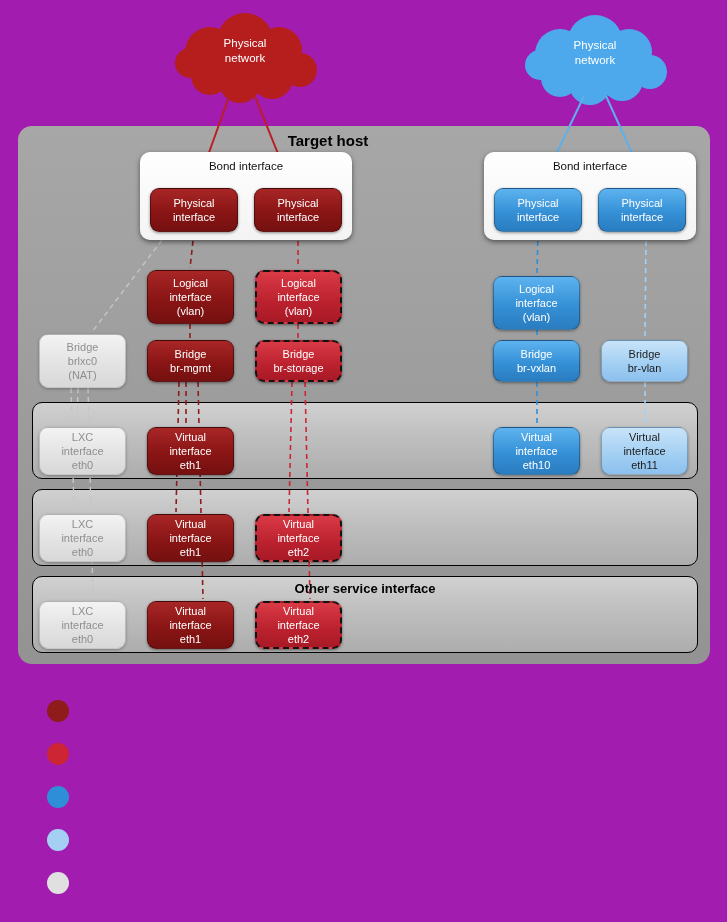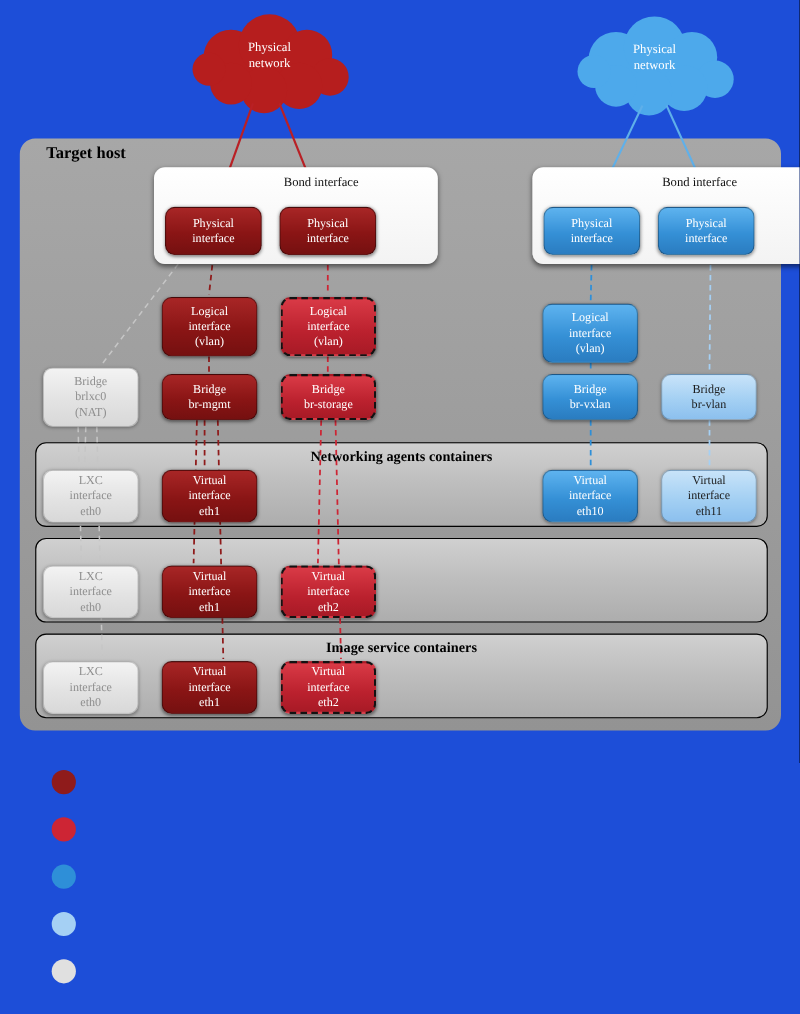--- a/index.html
+++ b/index.html
@@ -1,22 +1,22 @@
 <!DOCTYPE html>
 <html><head>
 <meta charset="utf-8">
 <style>
   html,body { margin:0; padding:0; background:#000; }
-  .scene { position:relative; width:727px; height:922px; background:#1d4ed8; overflow:hidden;
-           font-family:Liberation Serif, serif; }
+  .scene { position:relative; width:727px; height:922px; background:#a21caf; overflow:hidden;
+           font-family:Liberation Sans, sans-serif; }
 
   .host { position:absolute; left:18px; top:126px; width:692px; height:538px;
           background:linear-gradient(180deg,#a7a7a7,#939393); border-radius:14px; z-index:0; }
-  .host-title { position:absolute; left:18px; top:132px; width:620px; text-align:left;
-          font-size:15px; font-weight:bold; color:#000; z-index:3;margin-left:24px; }
+  .host-title { position:absolute; left:18px; top:132px; width:620px; text-align:center;
+          font-size:15px; font-weight:bold; color:#000; z-index:3; }
 
   .wires { position:absolute; left:0; top:0; z-index:2; pointer-events:none; }
   .cloud { position:absolute; z-index:2; }
   .cloud-label { position:absolute; text-align:center; color:#fff; font-size:11.5px;
           white-space:pre-line; line-height:1.3; z-index:3; }
 
   .box { position:absolute; box-sizing:border-box; border-radius:9px; display:flex;
          align-items:center; justify-content:center; text-align:center; white-space:pre-line;
          font-size:11px; line-height:1.28; z-index:3; }
   .v-darkred   { background:linear-gradient(180deg,#a82626 0%,#8a1515 55%,#751010 100%);
@@ -24,21 +24,21 @@
   .v-reddash   { background:linear-gradient(180deg,#d93a46 0%,#bb212e 60%,#a81a26 100%);
                  color:#fff; border:2px dashed #121212; box-shadow:0 1px 3px rgba(0,0,0,.45); }
   .v-blue      { background:linear-gradient(180deg,#5eb3ef 0%,#3590d6 55%,#2a7cc0 100%);
                  color:#fff; border:1px solid rgba(0,0,0,.3); box-shadow:0 1px 3px rgba(0,0,0,.4); }
   .v-lightblue { background:linear-gradient(180deg,#c8e3f9 0%,#a4d0f3 55%,#8cc0ee 100%);
                  color:#1c1c1c; border:1px solid rgba(0,0,0,.25); box-shadow:0 1px 3px rgba(0,0,0,.35); }
   .v-gray      { background:linear-gradient(180deg,#f3f3f3 0%,#e3e3e3 55%,#d8d8d8 100%);
                  color:#8f8f8f; border:1px solid rgba(0,0,0,.18); box-shadow:0 1px 3px rgba(0,0,0,.3); }
 
   .panel { position:absolute; background:linear-gradient(180deg,#ffffff 0%,#f3f3f3 100%);
-           border-radius:10px; z-index:3; box-shadow:0 2px 5px rgba(0,0,0,.5);padding-left:46px; }
+           border-radius:10px; z-index:3; box-shadow:0 2px 5px rgba(0,0,0,.5); }
   .panel-title { text-align:center; font-size:11.5px; color:#111; padding-top:7px; line-height:1.25; }
   .panel-sub   { text-align:center; font-size:11.5px; color:#111; line-height:1.25; }
 
   .section { position:absolute; left:32px; width:666px; height:77px; box-sizing:border-box;
              border:1.5px solid #000; border-radius:10px; z-index:1;
              background:linear-gradient(180deg,#d0d0d0 0%,#bdbdbd 50%,#adadad 100%); }
   .section-title { position:absolute; left:32px; width:666px; text-align:center;
              font-size:13px; font-weight:bold; color:#000; z-index:3; }
 
   .swatch { position:absolute; left:47px; width:22px; height:22px; border-radius:50%; z-index:3; }
@@ -152,21 +152,20 @@
   <div class="box v-darkred" style="left:147px;top:340px;width:87px;height:42px">Bridge
 br-mgmt</div>
   <div class="box v-reddash" style="left:255px;top:340px;width:87px;height:42px">Bridge
 br-storage</div>
   <div class="box v-blue" style="left:493px;top:340px;width:87px;height:42px">Bridge
 br-vxlan</div>
   <div class="box v-lightblue" style="left:601px;top:340px;width:87px;height:42px">Bridge
 br-vlan</div>
 
   <div class="section" style="top:402px"></div>
-  <div class="section-title" style="top:407px">Networking agents containers</div>
   <div class="box v-gray" style="left:39px;top:427px;width:87px;height:48px">LXC
 interface
 eth0</div>
   <div class="box v-darkred" style="left:147px;top:427px;width:87px;height:48px">Virtual
 interface
 eth1</div>
   <div class="box v-blue" style="left:493px;top:427px;width:87px;height:48px">Virtual
 interface
 eth10</div>
   <div class="box v-lightblue" style="left:601px;top:427px;width:87px;height:48px">Virtual
@@ -178,21 +177,21 @@
 interface
 eth0</div>
   <div class="box v-darkred" style="left:147px;top:514px;width:87px;height:48px">Virtual
 interface
 eth1</div>
   <div class="box v-reddash" style="left:255px;top:514px;width:87px;height:48px">Virtual
 interface
 eth2</div>
 
   <div class="section" style="top:576px"></div>
-  <div class="section-title" style="top:581px">Image service containers</div>
+  <div class="section-title" style="top:581px">Other service interface</div>
   <div class="box v-gray" style="left:39px;top:601px;width:87px;height:48px">LXC
 interface
 eth0</div>
   <div class="box v-darkred" style="left:147px;top:601px;width:87px;height:48px">Virtual
 interface
 eth1</div>
   <div class="box v-reddash" style="left:255px;top:601px;width:87px;height:48px">Virtual
 interface
 eth2</div>
 

